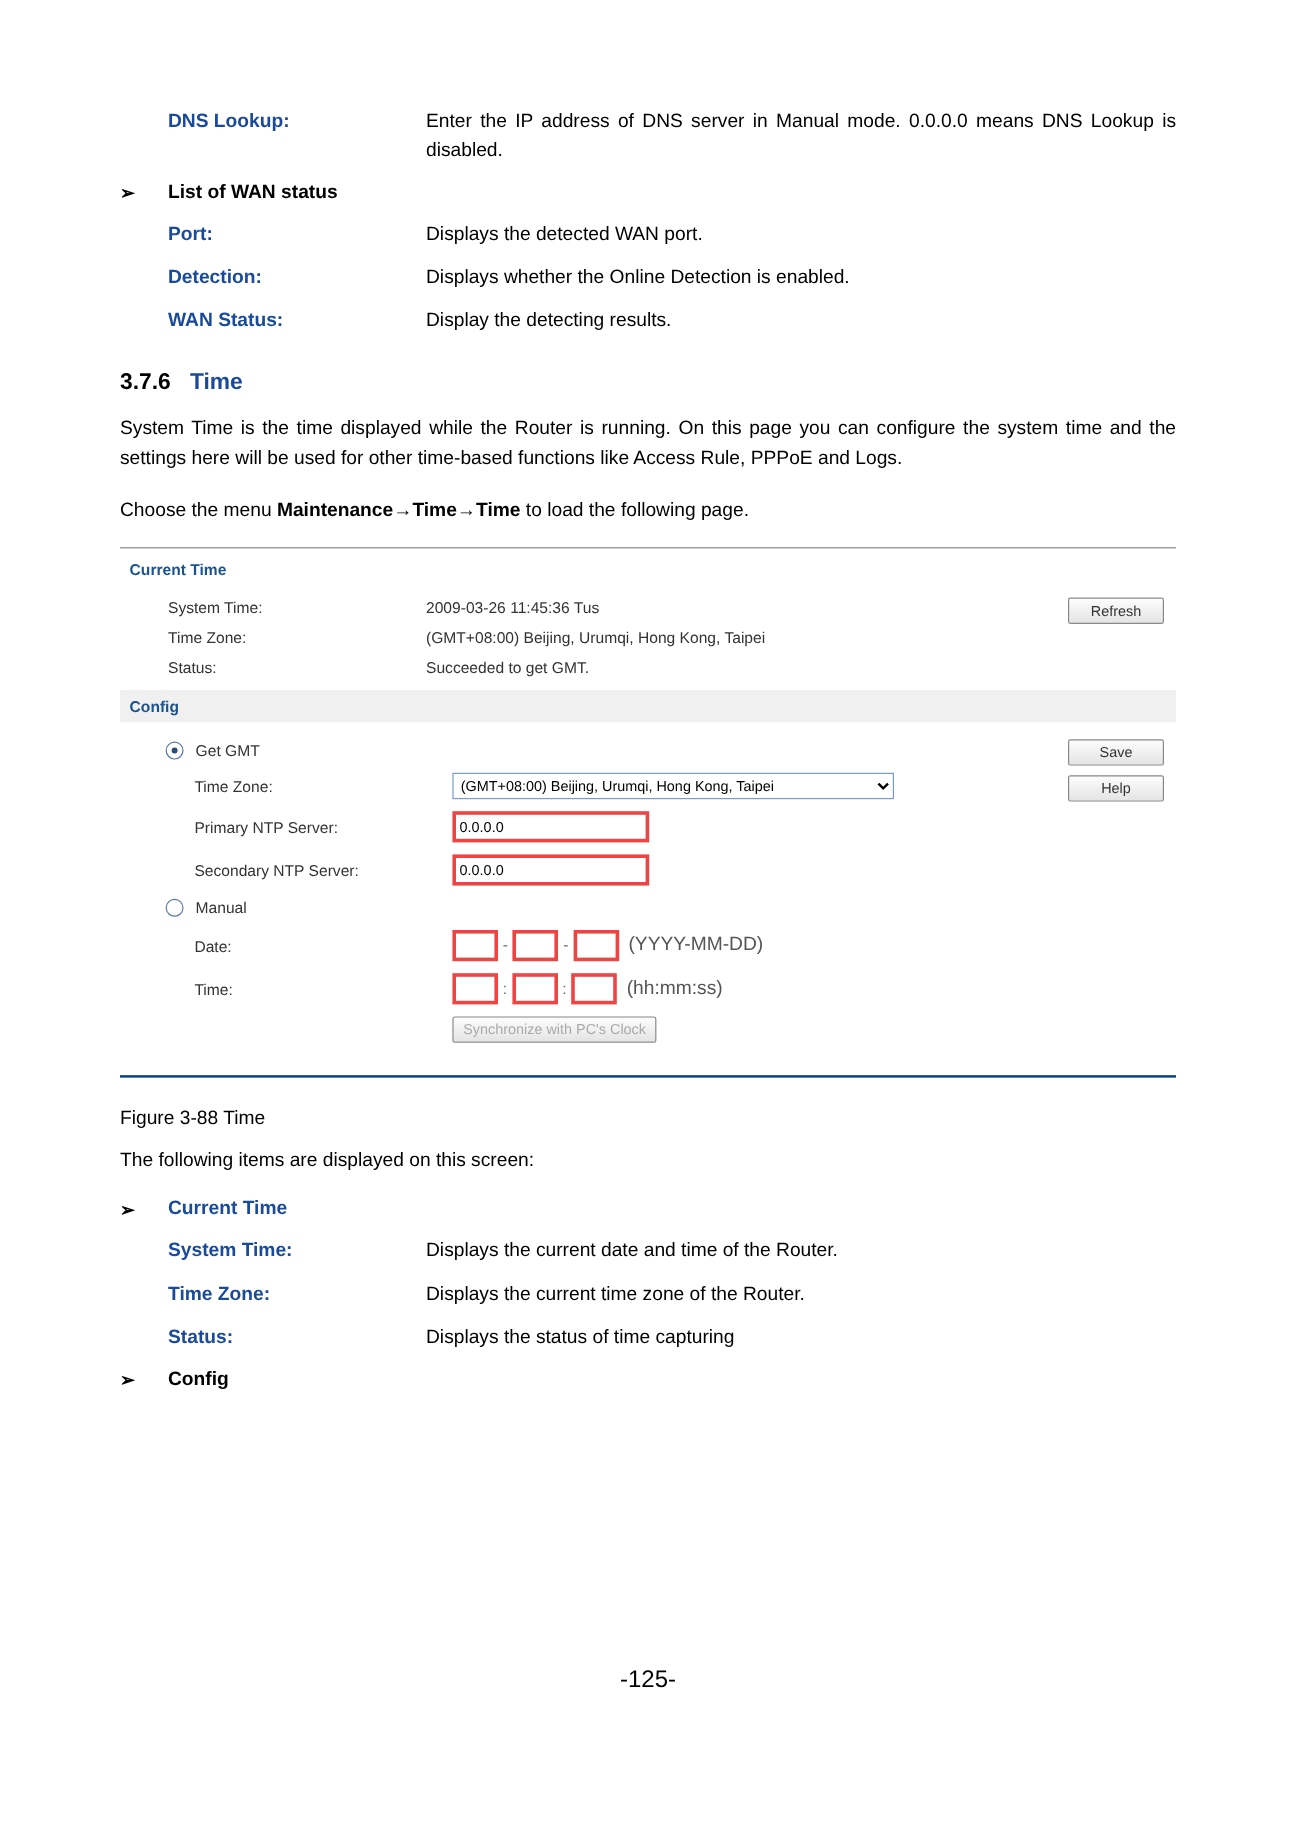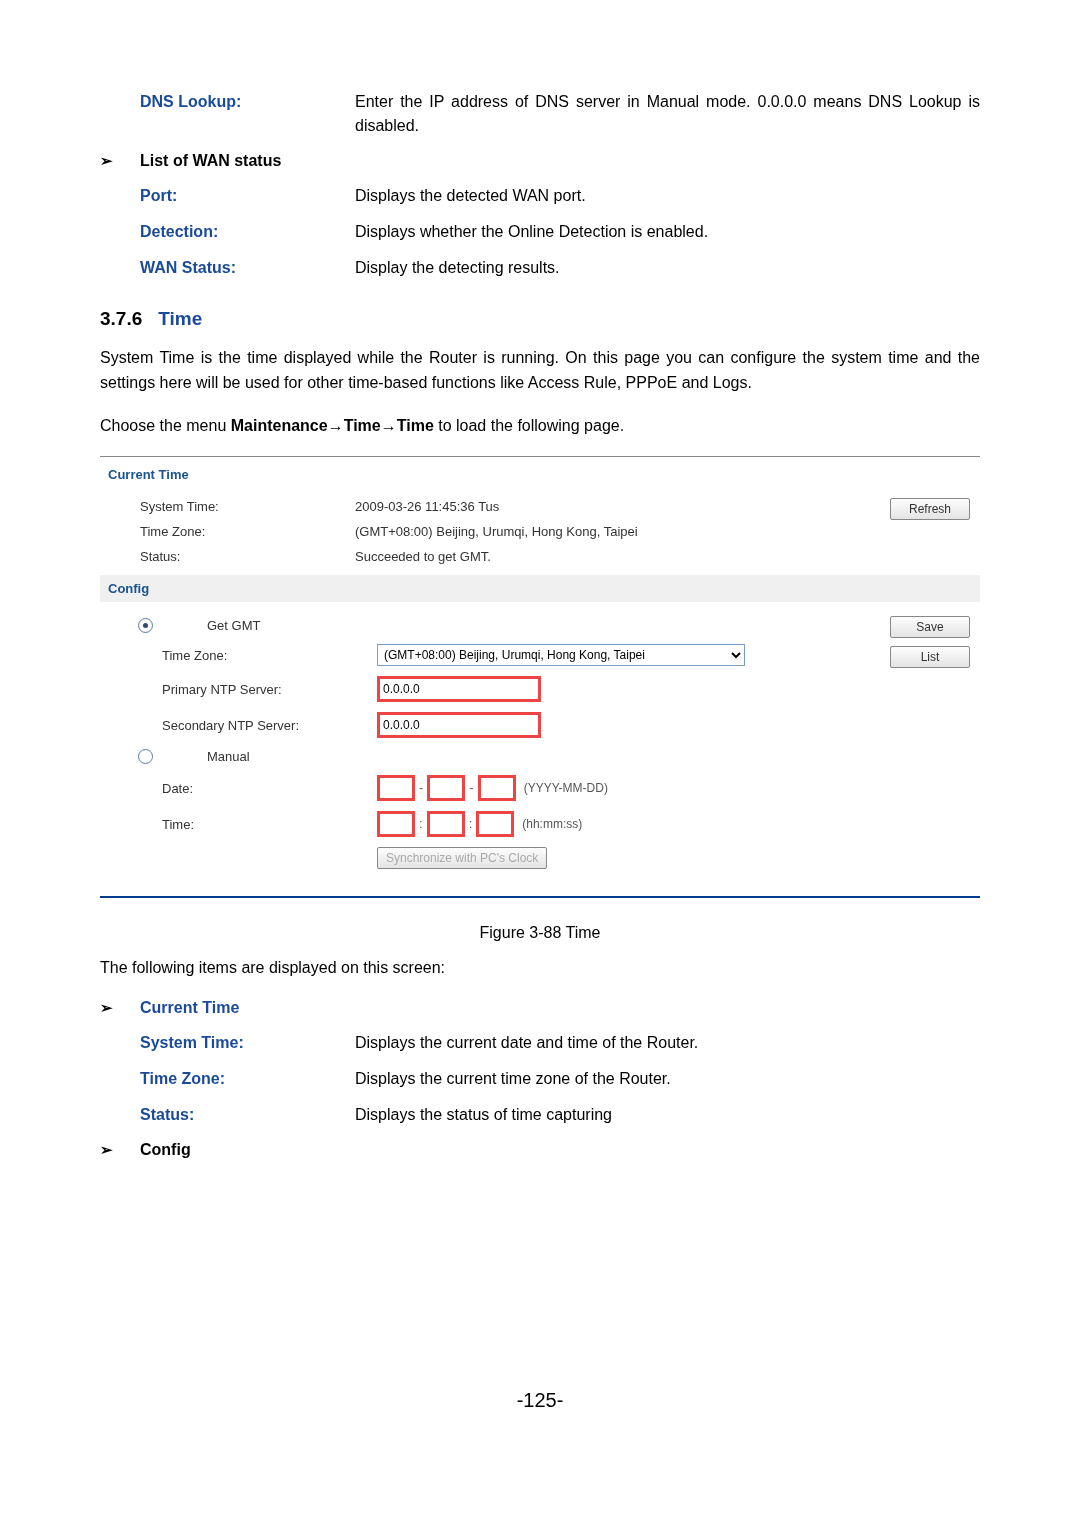--- a/index.html
+++ b/index.html
@@ -101,21 +101,20 @@
   }
   .fig-value {
     flex: 1;
     color: #333;
   }
   .fig-sub .fig-label { padding-left: 62px; }
   .radio-row {
     display: flex;
     align-items: center;
     padding: 6px 0 6px 38px;
-    gap: 44px;
   }
   .radio-circle {
     width: 13px; height: 13px;
     border: 1px solid #5a7aa8;
     border-radius: 50%;
     margin-right: 10px;
     display: inline-flex;
     align-items: center;
     justify-content: center;
     background: #fff;
@@ -152,23 +151,23 @@
     border-radius: 2px;
     color: #333;
     cursor: pointer;
   }
   button.fig-btn.disabled {
     color: #aaa;
     cursor: default;
     padding: 0 8px;
   }
   .sep { margin: 0 4px; color: #666; }
-  .hint { margin-left: 8px; color: #555; font-size: 12px; }
+  .hint { margin-left: 8px; color: #555; font-size: 16px; }
   .fig-caption {
-    text-align: center;
+    text-align: left;
     margin: 26px 0 14px 0;
     font-size: 16px;
     font-family: Arial, sans-serif;
   }
   hr.fig-end {
     border: none;
     border-top: 2px solid #003b8e;
     margin: 18px 0 0 0;
   }
   .page-num {
@@ -285,21 +284,21 @@
         </div>
         <div class="fig-row fig-sub">
           <div class="fig-label"></div>
           <div class="fig-value">
             <button class="fig-btn disabled">Synchronize with PC's Clock</button>
           </div>
         </div>
       </div>
       <div class="fig-right">
         <div style="margin-bottom:8px;"><button class="fig-btn">Save</button></div>
-        <div><button class="fig-btn">List</button></div>
+        <div><button class="fig-btn">Help</button></div>
       </div>
     </div>
     <hr class="fig-end">
   </div>
 
   <div class="fig-caption">Figure 3-88 Time</div>
 
   <p class="body" style="text-align:left;">The following items are displayed on this screen:</p>
 
   <div class="bullet-heading">

